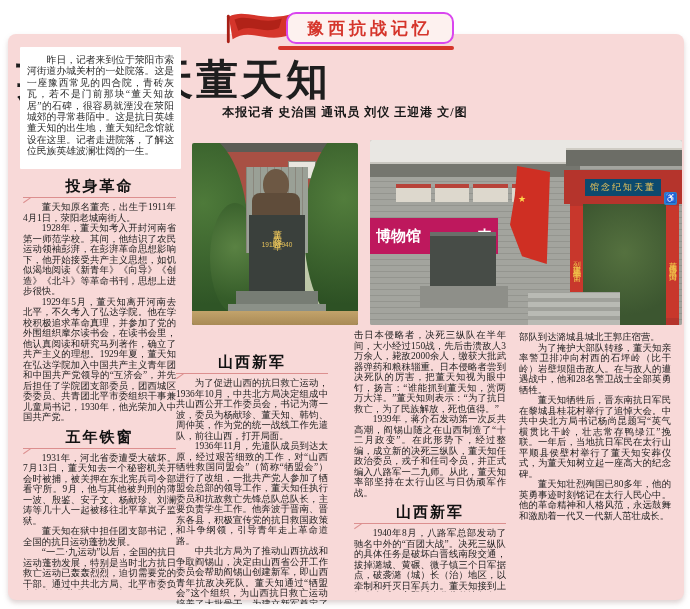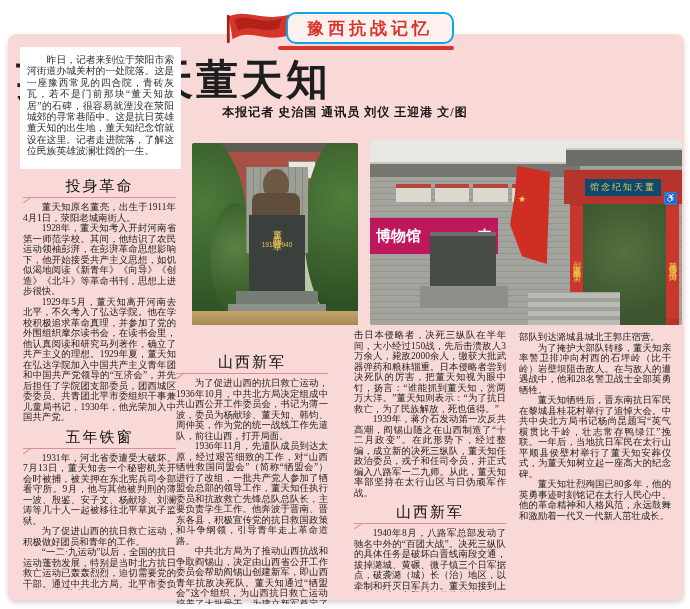--- a/index.html
+++ b/index.html
@@ -4,42 +4,42 @@
 <style>
   html,body{margin:0;padding:0;}
   body{width:690px;height:609px;position:relative;overflow:hidden;background:#ffffff;
        font-family:"Liberation Serif",serif;color:#262626;}
   .panel{position:absolute;left:8px;top:34px;width:676px;height:566px;background:#f8d9d8;
          border-radius:8px;box-shadow:0 3px 5px rgba(160,130,130,.35);}
   
   .banner{position:absolute;left:222px;top:10px;width:232px;height:40px;}
   .flag{position:absolute;left:0;top:0;width:78px;height:36px;}
   .banner-box{position:absolute;left:64px;top:2px;right:0;height:28px;background:#fdf1ef;
-              border:2px solid #0ea5e9;border-radius:10px;display:flex;align-items:center;justify-content:center;
+              border:2px solid #d946ef;border-radius:10px;display:flex;align-items:center;justify-content:center;
               font-family:"Liberation Sans",sans-serif;font-weight:bold;font-size:17px;color:#d5352b;letter-spacing:4px;}
   .banner-bar{position:absolute;left:56px;bottom:0;width:176px;height:4px;background:#d5352b;border-radius:2px;}
   
   .title{position:absolute;left:0;top:52px;width:100%;
          font-family:"Liberation Sans",sans-serif;font-weight:bold;font-size:42px;color:#1e1e1e;letter-spacing:3px;margin-left:16px;}
   .byline{position:absolute;left:0;top:104px;width:100%;text-align:center;
           font-size:12px;font-weight:bold;color:#151515;letter-spacing:1px;}
   
   .intro-box{position:absolute;left:20px;top:47px;width:161px;height:122px;background:#ffffff;
              border-radius:1px;overflow:hidden;}
   .intro-box p{margin:0;padding:7px 7px;font-size:9.8px;line-height:11.4px;text-align:justify;text-indent:2em;color:#2b2b2b;}
   
   .col{position:absolute;overflow:hidden;}
   #col1{left:23px;top:172px;width:153px;height:418px;}
   #col2{left:176px;top:336px;width:152px;height:256px;margin-top:12px;}
   #col3{left:354px;top:330px;width:152px;height:262px;}
   #col4{left:519px;top:332px;width:152px;height:260px;}
   .col p{margin:0;font-size:9.4px;line-height:10.5px;text-align:justify;text-indent:2em;color:#222;}
   .col p.noindent{text-indent:0;}
   .col h3{margin:5px 0 1px;text-align:center;font-family:"Liberation Sans",sans-serif;
-          font-size:15px;color:#111;letter-spacing:2px;font-weight:normal;}
+          font-size:15px;color:#111;letter-spacing:2px;font-weight:bold;}
   .rule{position:relative;height:1px;background:#dc8f8f;margin:1px 0 4px;}
   .rule::before{content:"";position:absolute;left:-1px;bottom:0;width:9px;height:1px;background:#dc8f8f;
                 transform:rotate(-35deg);transform-origin:right bottom;}
   
   .photo{position:absolute;overflow:hidden;border-radius:2px;}
   #photo1{left:192px;top:143px;width:166px;height:182px;background:linear-gradient(#d8dfc6,#c2cbae 60%,#b7c19f);}
   #photo2{left:370px;top:140px;width:312px;height:185px;background:#a3a49e;}
   .tree{position:absolute;border-radius:50%;}
   .p1-brick{position:absolute;left:28px;top:0;width:116px;height:62px;background:#a85044;}
   .p1-roof{position:absolute;left:20px;top:0;width:132px;height:9px;background:#5c5c55;}
@@ -163,21 +163,21 @@
 
 <div class="col" id="col1">
     <h3>投身革命</h3>
     <div class="rule"></div>
     <p>董天知原名董亮，出生于1911年4月1日，荥阳老城南街人。</p>
     <p>1928年，董天知考入开封河南省第一师范学校。其间，他结识了农民运动领袖彭湃，在彭湃革命思想影响下，他开始接受共产主义思想，如饥似渴地阅读《新青年》《向导》《创造》《北斗》等革命书刊，思想上进步很快。</p>
     <p>1929年5月，董天知离开河南去北平，不久考入了弘达学院。他在学校积极追求革命真理，并参加了党的外围组织摩尔读书会，在读书会里，他认真阅读和研究马列著作，确立了共产主义的理想。1929年夏，董天知在弘达学院加入中国共产主义青年团和中国共产党领导的“互济会”，并先后担任了学院团支部委员，团西城区委委员、共青团北平市委组织干事兼儿童局书记，1930年，他光荣加入中国共产党。</p>
     <h3>五年铁窗</h3>
     <div class="rule"></div>
     <p>1931年，河北省委遭受大破坏。7月13日，董天知去一个秘密机关开会时被捕，被关押在东北宪兵司令部看守所。9月，他与其他被判刑的薄一波、殷鉴、安子文、杨献珍、刘澜涛等几十人一起被移往北平草岚子监狱。</p>
-    <p>为了促进山西的抗日救亡运动，积极做好团员和青年的工作。</p>
+    <p>董天知在狱中担任团支部书记，全国的抗日运动蓬勃发展。</p>
     <p>“一二·九运动”以后，全国的抗日运动蓬勃发展，特别是当时北方抗日救亡运动已轰轰烈烈，迫切需要党的干部。通过中共北方局、北平市委负责组织的营救，1936年9月，薄一波、杨献珍、周仲英、董天知、韩钧等几十名同志分批走出了监狱。董天知在五年多的铁窗生活中坚持斗争，保持了一个共产党员的耿耿丹心与浩然正气。</p>
   </div>
 <div class="col" id="col2">
     <h3>山西新军</h3>
     <div class="rule"></div>
     <p>为了促进山西的抗日救亡运动，1936年10月，中共北方局决定组成中共山西公开工作委员会，书记为薄一波，委员为杨献珍、董天知、韩钧、周仲英，作为党的统一战线工作先遣队，前往山西，打开局面。</p>
     <p>1936年11月，先遣队成员到达太原，经过艰苦细致的工作，对“山西牺牲救国同盟会”（简称“牺盟会”）进行了改组，一批共产党人参加了牺盟会总部的领导工作，董天知任执行委员和抗敌救亡先锋总队总队长，主要负责学生工作。他奔波于晋南、晋东各县，积极宣传党的抗日救国政策和斗争纲领，引导青年走上革命道路。</p>
     <p>中共北方局为了推动山西抗战和争取阎锡山，决定由山西省公开工作委员会帮助阎锡山创建新军，即山西青年抗敌决死队。董天知通过“牺盟会”这个组织，为山西抗日救亡运动培养了大批骨干，为建立新军奠定了基础。1937年11月，董天知被派到决死三纵队任政治部主任。</p>
   </div>
 <div class="col" id="col3">

